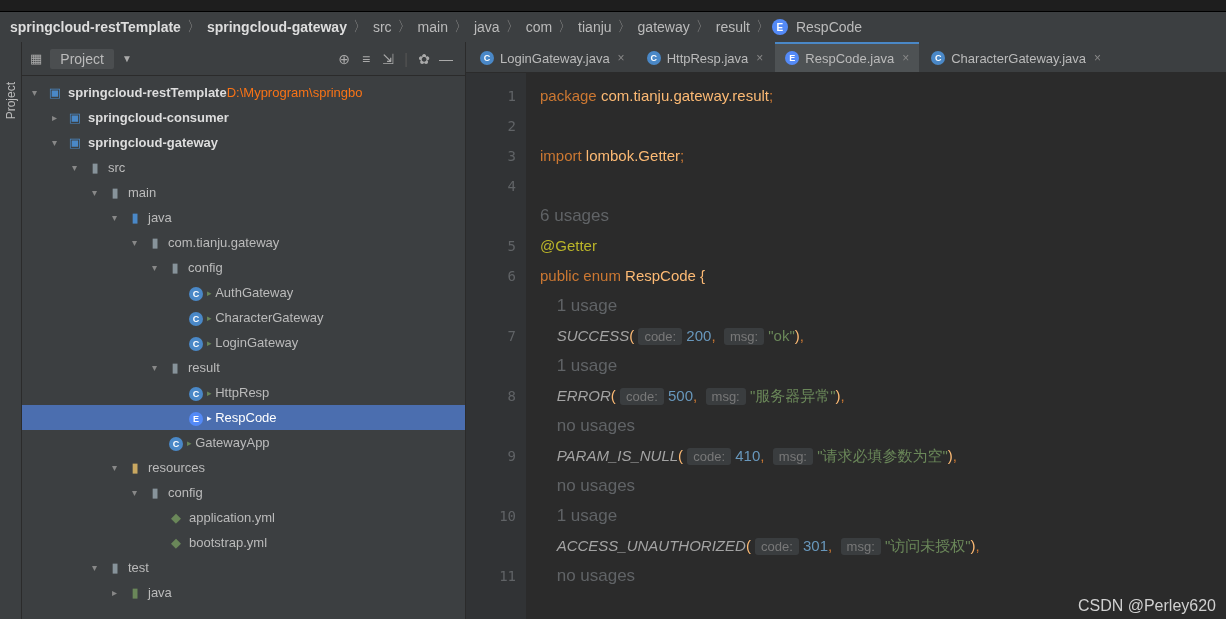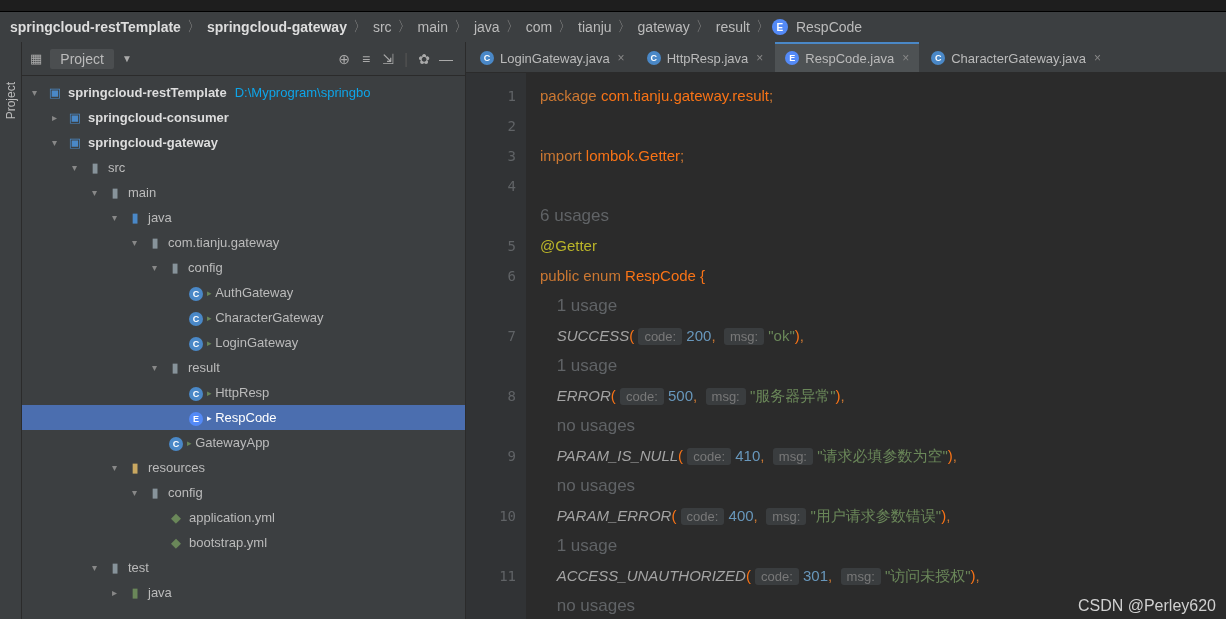--- a/index.html
+++ b/index.html
@@ -18,41 +18,41 @@
 .panel-header .title { padding:2px 10px; background:#4b4e50; border-radius:2px; font-size:14px; }
 .panel-header .dd { margin-left:8px; color:#aaa; font-size:10px; }
 .panel-header .spacer { flex:1; }
 .panel-header .ico { width:22px; text-align:center; color:#aaa; cursor:pointer; font-size:14px; }
 .tree { flex:1; overflow:auto; padding-top:4px; }
 .tree-row { display:flex; align-items:center; height:25px; padding-left:8px; cursor:pointer; white-space:nowrap; }
 .tree-row.selected { background:#4b6eaf; color:#fff; }
 .tree-row .arrow { width:14px; color:#888; font-size:10px; flex-shrink:0; }
 .tree-row .ic { width:18px; text-align:center; margin-right:4px; flex-shrink:0; }
 .tree-row .bold { font-weight:600; color:#ddd; }
-.tree-row .dim { color:#0ea5e9; margin-left:8px; }
+.tree-row .dim { color:#f97316; }
 .folder-ic { color:#87939a; }
 .pkg-ic { color:#4a88c7; }
 .class-c { background:#4a88c7; color:#fff; border-radius:50%; width:14px; height:14px; display:inline-flex; align-items:center; justify-content:center; font-size:9px; font-weight:bold; }
 .class-e { background:#548af7; color:#fff; border-radius:50%; width:14px; height:14px; display:inline-flex; align-items:center; justify-content:center; font-size:9px; font-weight:bold; }
 .yml-ic { color:#6a8759; }
 .editor { flex:1; background:#2b2b2b; display:flex; flex-direction:column; }
 .tabs { height:34px; background:#3c3f41; display:flex; align-items:flex-end; border-bottom:1px solid #2b2b2b; padding-left:4px; }
 .tab { height:30px; display:flex; align-items:center; padding:0 10px; margin-right:2px; background:#3c3f41; cursor:pointer; font-size:13px; border-top:2px solid transparent; }
 .tab.active { background:#4e5254; border-top:2px solid #4a88c7; }
 .tab .close { margin-left:8px; color:#888; font-size:12px; }
 .code-area { flex:1; display:flex; position:relative; }
 .gutter { width:60px; background:#313335; padding-top:8px; }
 .gutter .ln { height:30px; text-align:right; padding-right:10px; color:#606366; font-family:Consolas,monospace; font-size:14px; line-height:30px; }
 .gutter .hint { height:30px; }
 .code { flex:1; padding:8px 0 0 14px; font-family:Consolas,monospace; font-size:15px; position:relative; }
 .code .line { height:30px; line-height:30px; white-space:pre; }
 .kw { color:#cc7832; }
 .str { color:#6a8759; }
 .num { color:#6897bb; }
-.ident { color:#f97316;text-align:right; }
+.ident { color:#fdba74;text-align:right; }
 .ann { color:#bbb529; }
 .field { color:#a3a3a3; font-style:italic; }
 .param-hint { background:#3a3d3f; color:#787878; padding:1px 6px; border-radius:3px; font-style:normal; font-size:13px; }
 .usage { color:#606366; font-size:17px; font-style:normal; }
 .annotation-red { position:absolute; top:114px; left:280px; color:#ff3333; font-size:26px; font-weight:600; font-family:"Microsoft YaHei",sans-serif; }
 .watermark { position:absolute; bottom:6px; right:10px; color:#d0d0d0; font-size:16px; }
 .small-run { color:#6a8759; font-size:9px; margin-left:-2px; }
 </style>
 </head>
 <body>
@@ -236,21 +236,20 @@
         <div class="line"><span class="usage">6 usages</span></div>
         <div class="line"><span class="ann">@Getter</span></div>
         <div class="line"><span class="kw">public </span><span class="kw">enum </span><span class="ident">RespCode </span><span class="ident">{</span></div>
         <div class="line">    <span class="usage">1 usage</span></div>
         <div class="line">    <span class="field">SUCCESS</span><span class="ident">( </span><span class="param-hint">code:</span> <span class="num">200</span><span class="kw">,</span>  <span class="param-hint">msg:</span> <span class="str">"ok"</span><span class="ident">)</span><span class="kw">,</span></div>
         <div class="line">    <span class="usage">1 usage</span></div>
         <div class="line">    <span class="field">ERROR</span><span class="ident">( </span><span class="param-hint">code:</span> <span class="num">500</span><span class="kw">,</span>  <span class="param-hint">msg:</span> <span class="str">"服务器异常"</span><span class="ident">)</span><span class="kw">,</span></div>
         <div class="line">    <span class="usage">no usages</span></div>
         <div class="line">    <span class="field">PARAM_IS_NULL</span><span class="ident">( </span><span class="param-hint">code:</span> <span class="num">410</span><span class="kw">,</span>  <span class="param-hint">msg:</span> <span class="str">"请求必填参数为空"</span><span class="ident">)</span><span class="kw">,</span></div>
         <div class="line">    <span class="usage">no usages</span></div>
-        <div class="line">    <span class="field">PARAM_ERROR</span><span class="ident">( </span><span class="param-hint">code:</span> <span class="num">400</span><span class="kw">,</span>  <span class="param-hint">msg:</span> <span class="str">"用户请求参数错误"</span><span class="ident">)</span><span class="kw">,</span></div>
         <div class="line">    <span class="usage">1 usage</span></div>
         <div class="line">    <span class="field">ACCESS_UNAUTHORIZED</span><span class="ident">( </span><span class="param-hint">code:</span> <span class="num">301</span><span class="kw">,</span>  <span class="param-hint">msg:</span> <span class="str">"访问未授权"</span><span class="ident">)</span><span class="kw">,</span></div>
         <div class="line">    <span class="usage">no usages</span></div>
         <div class="watermark">CSDN @Perley620</div>
       </div>
     </div>
   </div>
 </div>
 
 </body></html>

